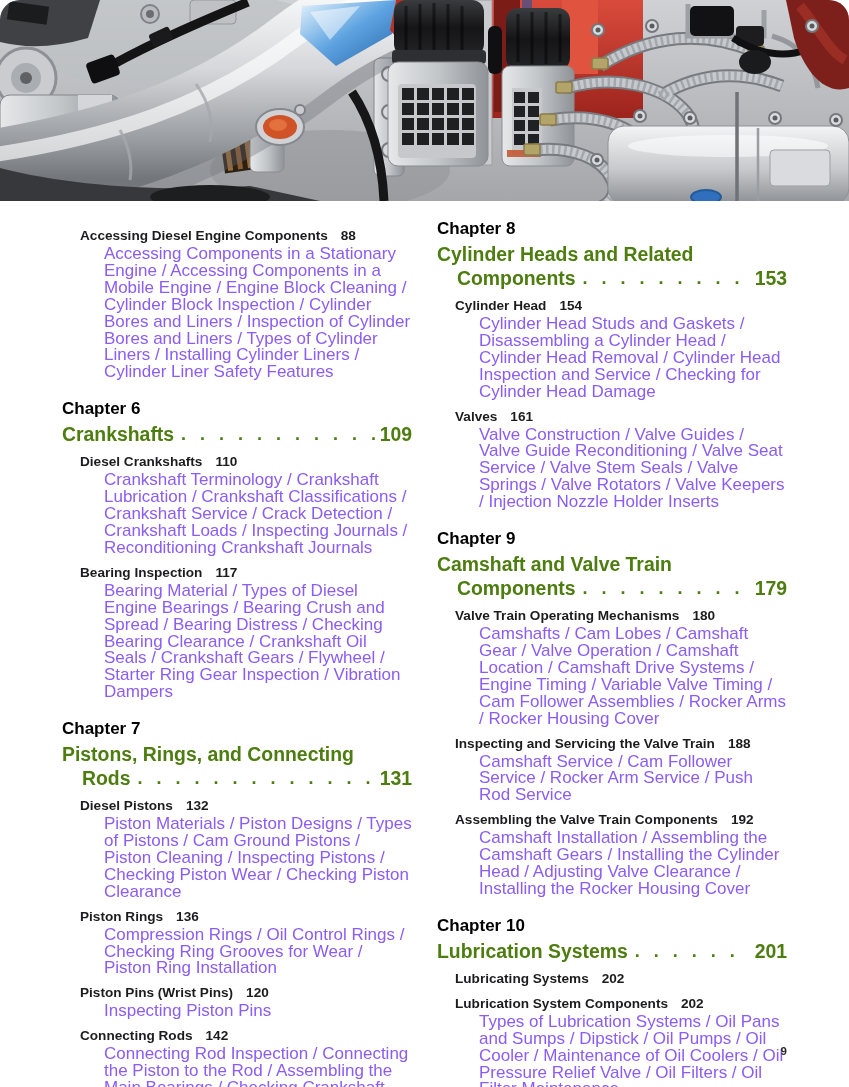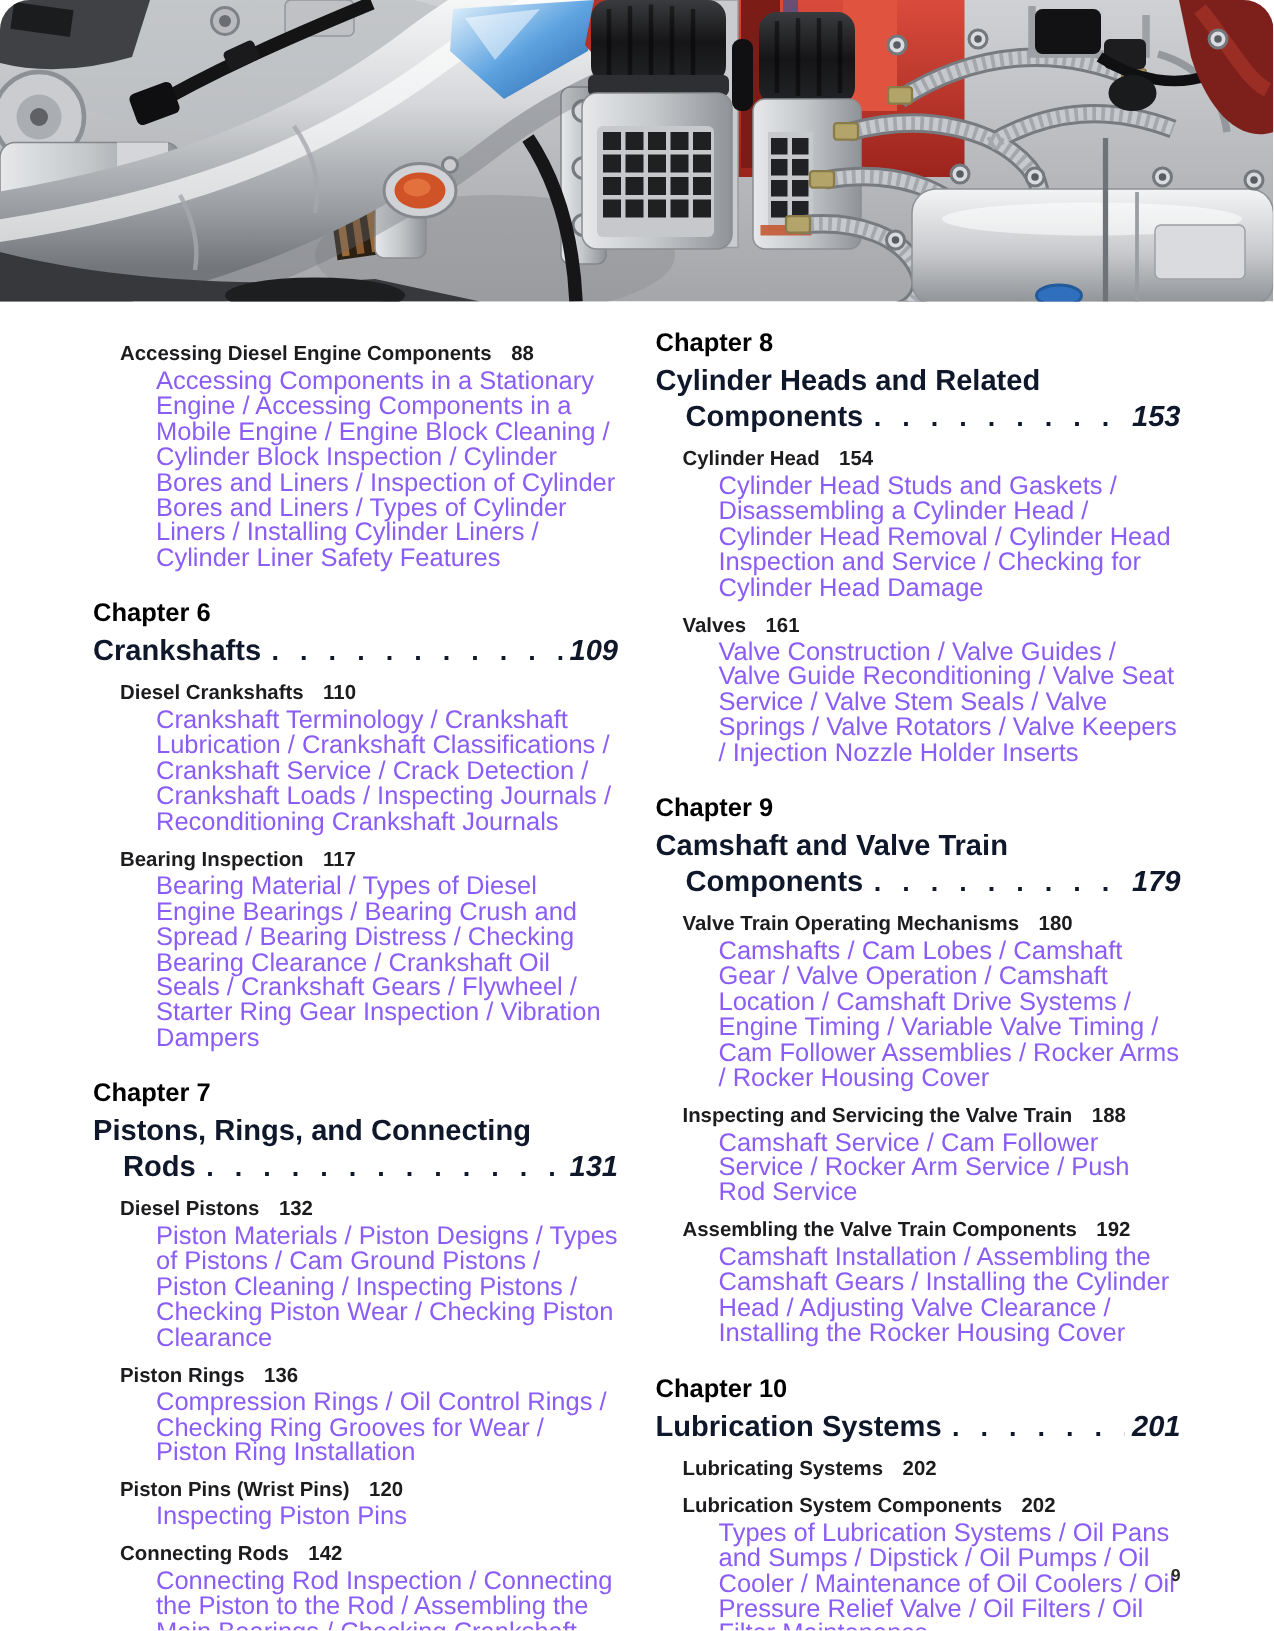--- a/index.html
+++ b/index.html
@@ -11,27 +11,27 @@
   .hero { position:absolute; top:0; left:0; width:849px; height:201px; overflow:hidden; }
   .hero svg { display:block; }
 
   .toc { position:absolute; top:201px; left:62px; width:725px; display:flex; gap:25px; padding-top:19px; }
   .col { width:350px; }
 
   .chapter-group { margin-top:19px; }
   .col > .chapter-group:first-child, .col > .section-group:first-child { margin-top:0; }
 
   .chapter-label { color:#000000; font-weight:bold; font-size:17px; line-height:18px; margin-bottom:4px; }
-  .chapter-title { color:#0f172a; font-weight:bold; font-size:19.4px; line-height:24px; margin-bottom:2px; }
+  .chapter-title { color:#4d7c0f; font-weight:bold; font-size:19.4px; line-height:24px; margin-bottom:2px; }
   .ct-line { white-space:nowrap; }
   .ct-last { display:flex; align-items:center; }
   .ct-indent { padding-left:20px; }
   .ct-text { white-space:nowrap; }
   .leader { flex:1 1 auto; overflow:hidden; white-space:nowrap; margin:0 5px 0 7px; letter-spacing:4.5px; font-size:18px; }
-  .ct-page { white-space:nowrap;font-style:italic; }
+  .ct-page { white-space:nowrap; }
 
   .section { margin-top:7px; }
   .section-head { padding-left:18px; font-size:13.6px; font-weight:bold; color:#1c1c1e; line-height:18px; }
   .s-page { margin-left:13px; }
   .s-topics { padding-left:42px; font-size:17px; line-height:16.9px; color:#8b5cf6; margin-top:1px; }
 
   .folio { position:absolute; top:1045px; left:688px; width:99px; text-align:right;
            font-size:11.5px; font-weight:bold; color:#2a2a2a; }
 </style>
 </head>

